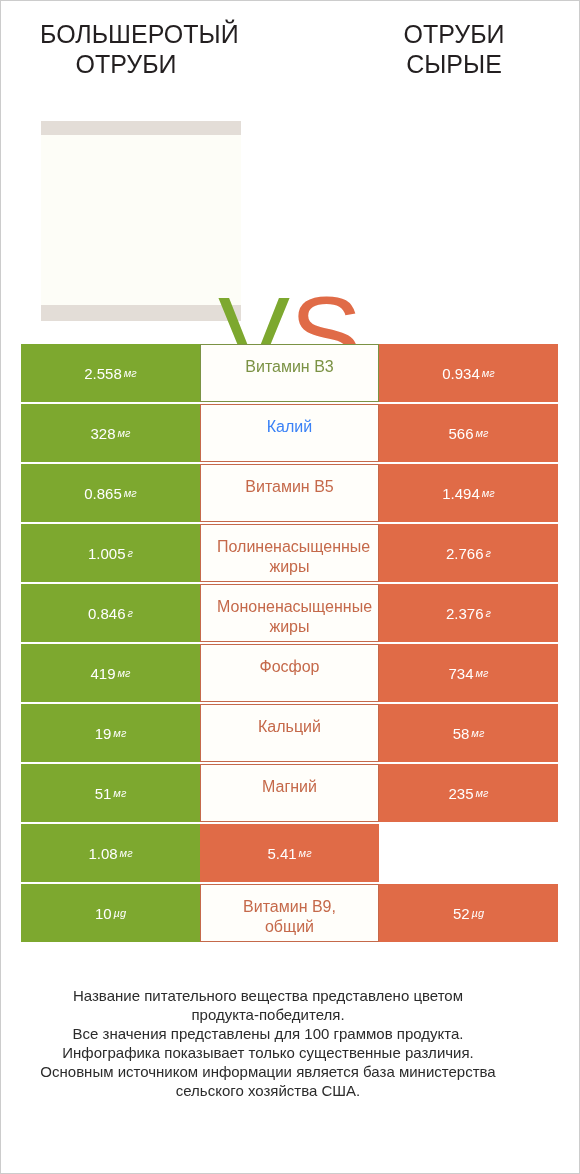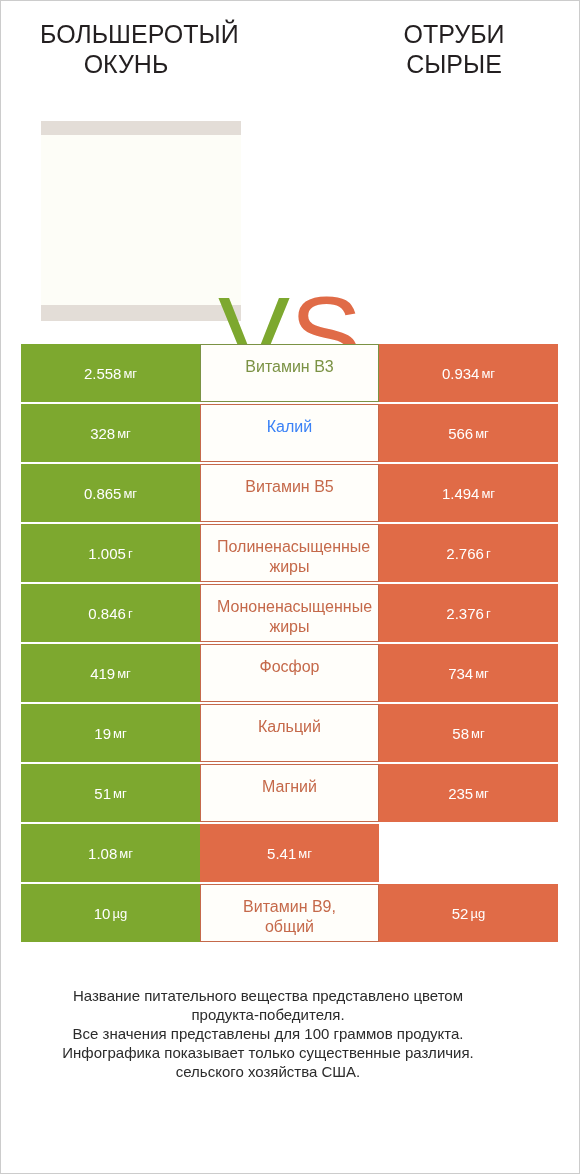--- a/index.html
+++ b/index.html
@@ -50,33 +50,33 @@
   .row{position:relative;height:58px;margin-bottom:2px;display:flex;}
   .row:last-child{margin-bottom:0;}
   .cell{width:179px;height:58px;box-sizing:border-box;overflow:hidden;
         display:flex;align-items:center;justify-content:center;text-align:center;}
   .cell.val{color:#ffffff;}
   .cell.green{background:#7da82f;}
   .cell.orange{background:#e06b47;}
   .cell.name{background:#fffefa;padding:12px 16px;display:block;}
   .cell.name span{display:block;line-height:20px;}
   .num{font-size:15px;}
-  .unit{font-size:13px;margin-left:2px;}
+  .unit{font-size:11px;margin-left:2px;font-style:italic;}
 
   
   .footer{position:absolute;left:0;top:985px;width:534px;text-align:center;
           font-size:15px;line-height:19px;color:#2b2b2b;}
 </style>
 </head>
 <body>
 
 <div class="page">
 
   <div class="titles">
-    <div class="title left">БОЛЬШЕРОТЫЙ ОКУНЬ</div>
+    <div class="title left">БОЛЬШЕРОТЫЙ ОТРУБИ</div>
     <div class="title right">ОТРУБИ СЫРЫЕ</div>
   </div>
 
   <div class="hero">
     <div class="photo left">
       <div class="band top"></div>
       <div class="band bottom"></div>
     </div>
     <div class="photo right"></div>
     <div class="vs"><span class="v">V</span><span class="s">S</span></div>
@@ -210,16 +210,17 @@
           <span class="unit">µg</span>
         </div>
       </div>
     </div>
 
   <div class="footer" id="footer">
       <div>Название питательного вещества представлено цветом</div>
       <div>продукта-победителя.</div>
       <div>Все значения представлены для 100 граммов продукта.</div>
       <div>Инфографика показывает только существенные различия.</div>
+      <div>Основным источником информации является база министерства</div>
       <div>сельского хозяйства США.</div>
     </div>
 
 </div>
 
 </body></html>

